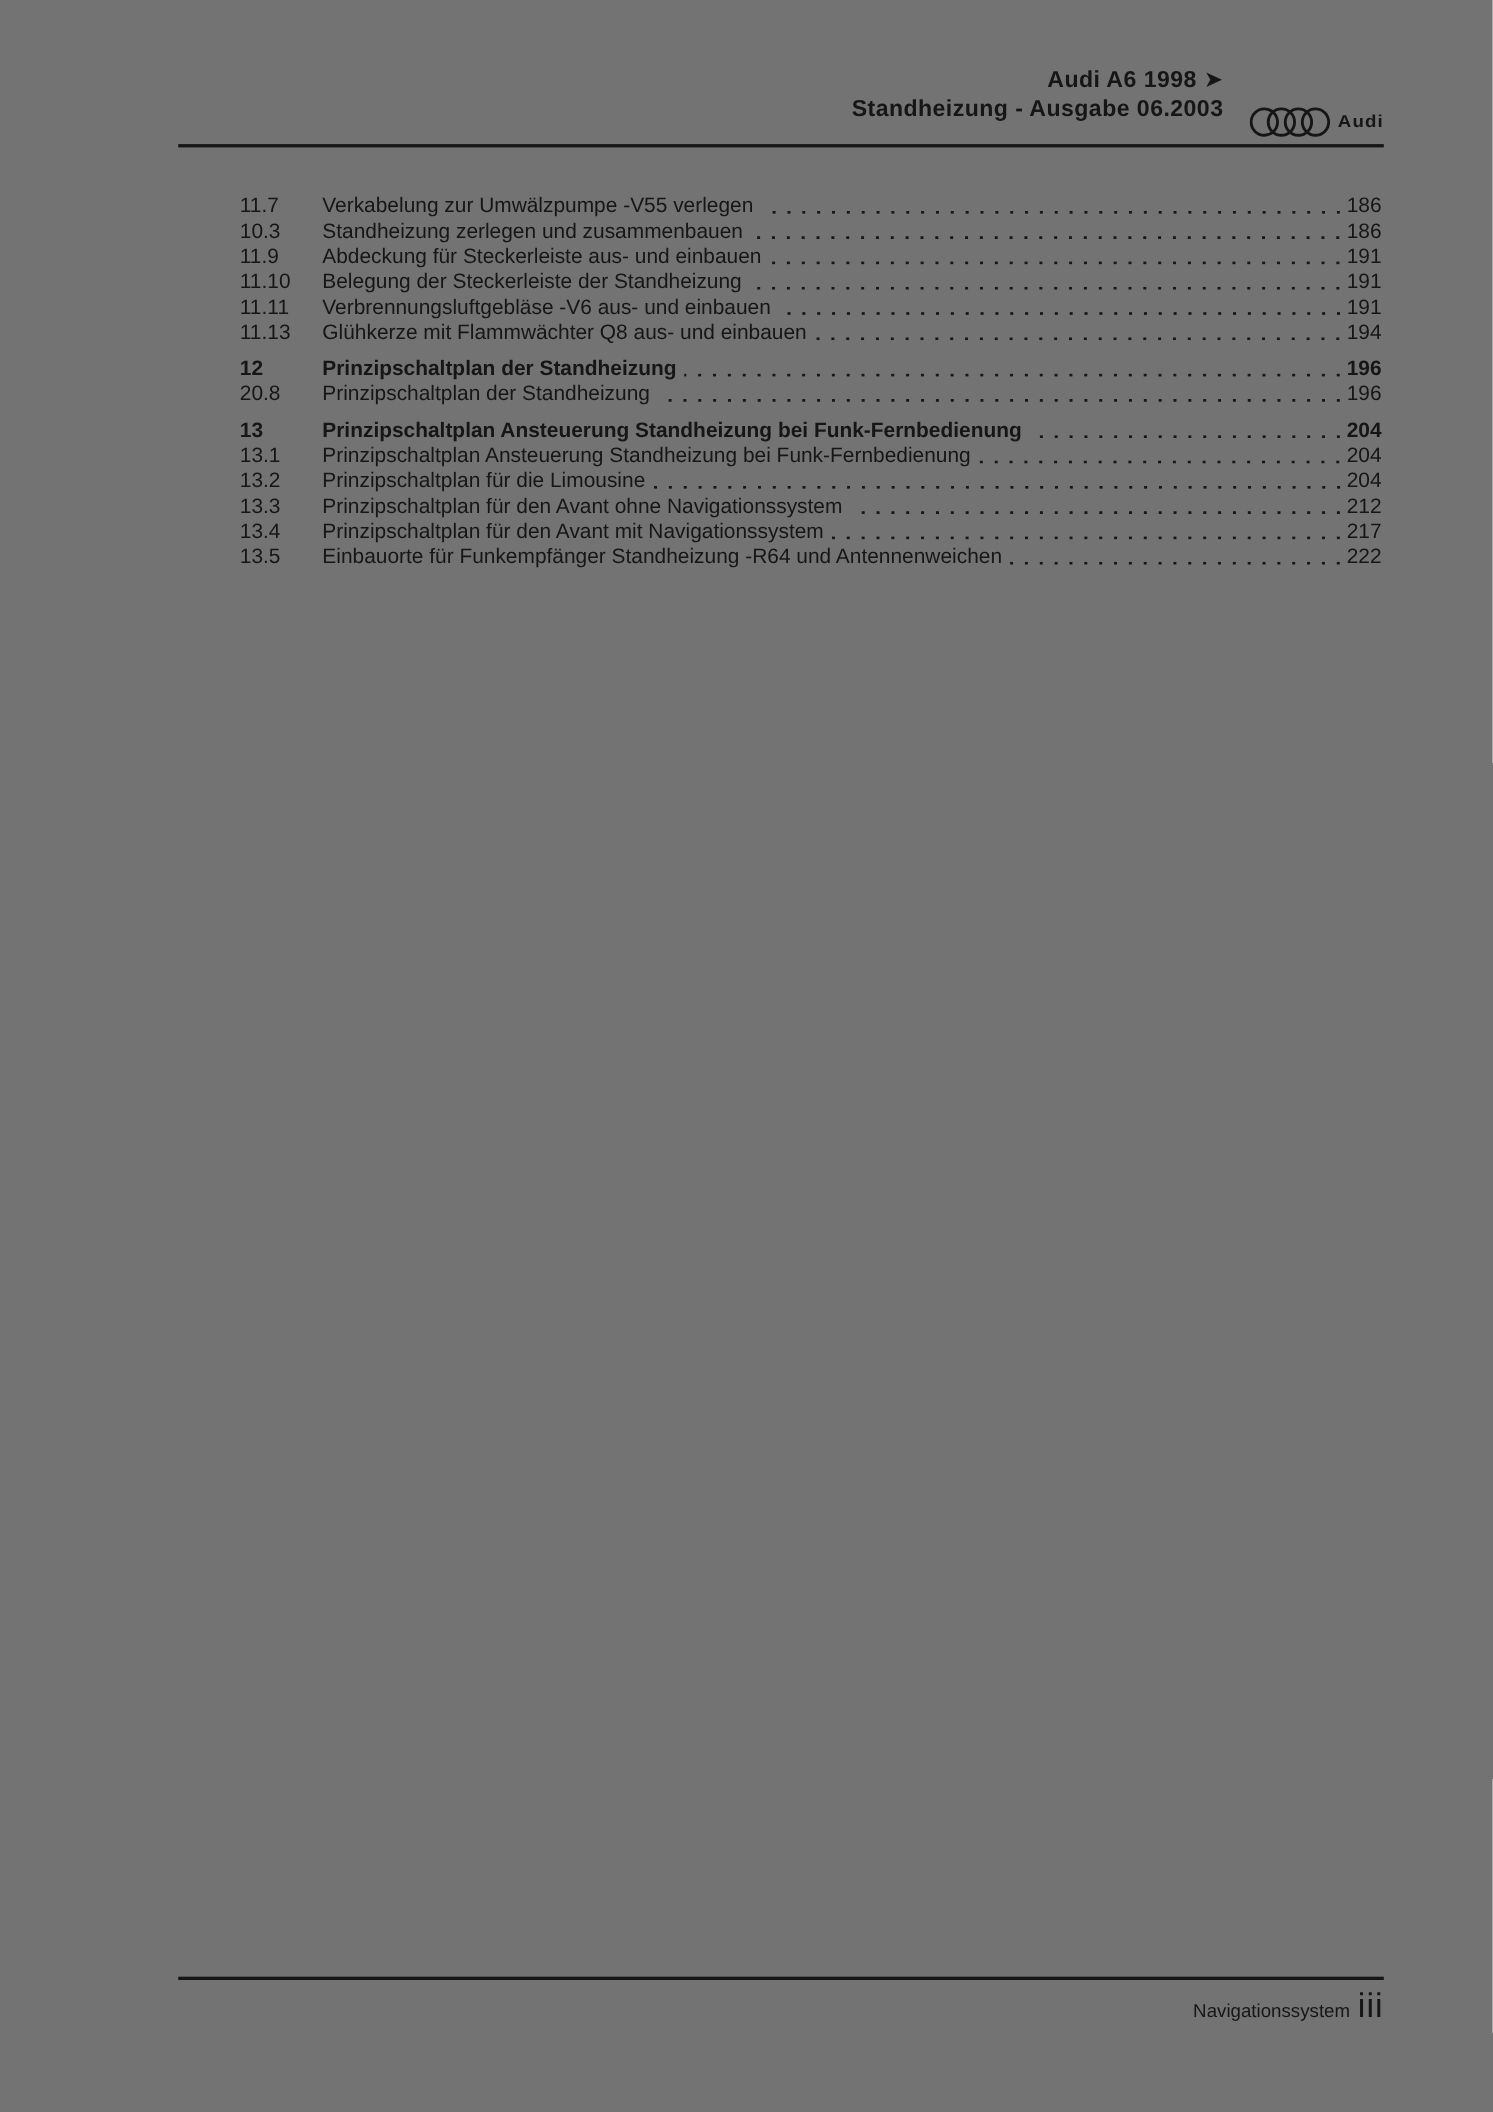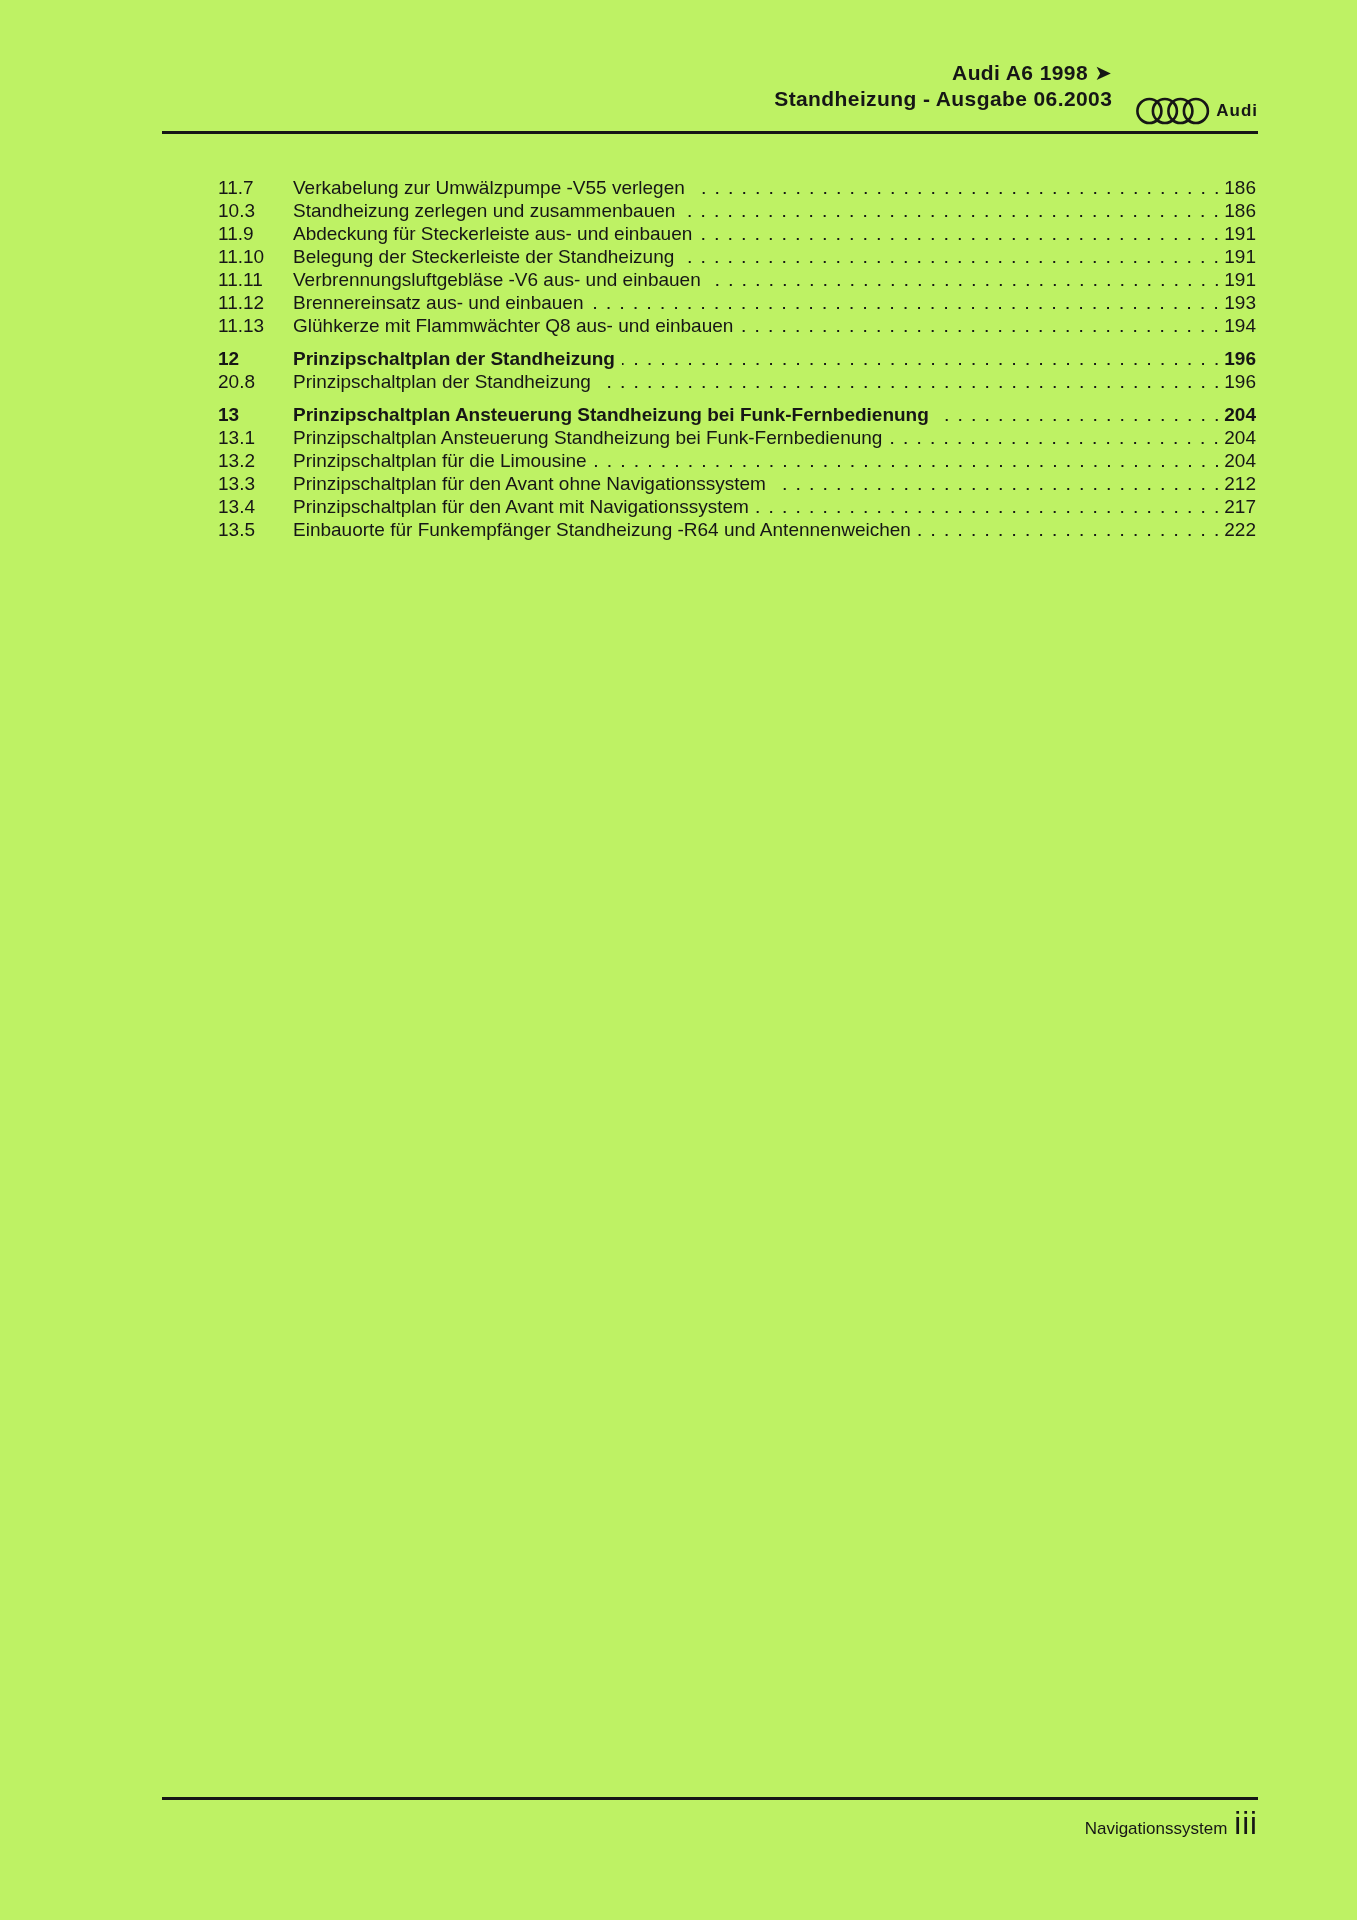--- a/index.html
+++ b/index.html
@@ -1,21 +1,21 @@
 <!DOCTYPE html>
 <html lang="de"><head>
 <meta charset="utf-8">
 <style>
   html, body { margin: 0; padding: 0; background: #e8e8e8; }
   .page {
     position: relative;
     width: 1357px;
     height: 1920px;
     margin: 0 auto;
-    background: #bef264;
+    background: #737373;
     color: #161616;
     font-family: "Liberation Sans", "DejaVu Sans", sans-serif;
     overflow: hidden;
   }
 
   
   .header {
     position: absolute;
     top: 60px;
     left: 162px;
@@ -167,26 +167,20 @@
       <span class="dot-leader"></span>
       <span class="toc-page">191</span>
     </div>
         <div class="toc-row">
       <span class="toc-num">11.11</span>
       <span class="toc-title">Verbrennungsluftgebläse -V6 aus- und einbauen</span>
       <span class="dot-leader"></span>
       <span class="toc-page">191</span>
     </div>
         <div class="toc-row">
-      <span class="toc-num">11.12</span>
-      <span class="toc-title">Brennereinsatz aus- und einbauen</span>
-      <span class="dot-leader"></span>
-      <span class="toc-page">193</span>
-    </div>
-        <div class="toc-row">
       <span class="toc-num">11.13</span>
       <span class="toc-title">Glühkerze mit Flammwächter Q8 aus- und einbauen</span>
       <span class="dot-leader"></span>
       <span class="toc-page">194</span>
     </div>
       </div>
       <div class="toc-group">
         <div class="toc-row bold">
       <span class="toc-num">12</span>
       <span class="toc-title">Prinzipschaltplan der Standheizung</span>

